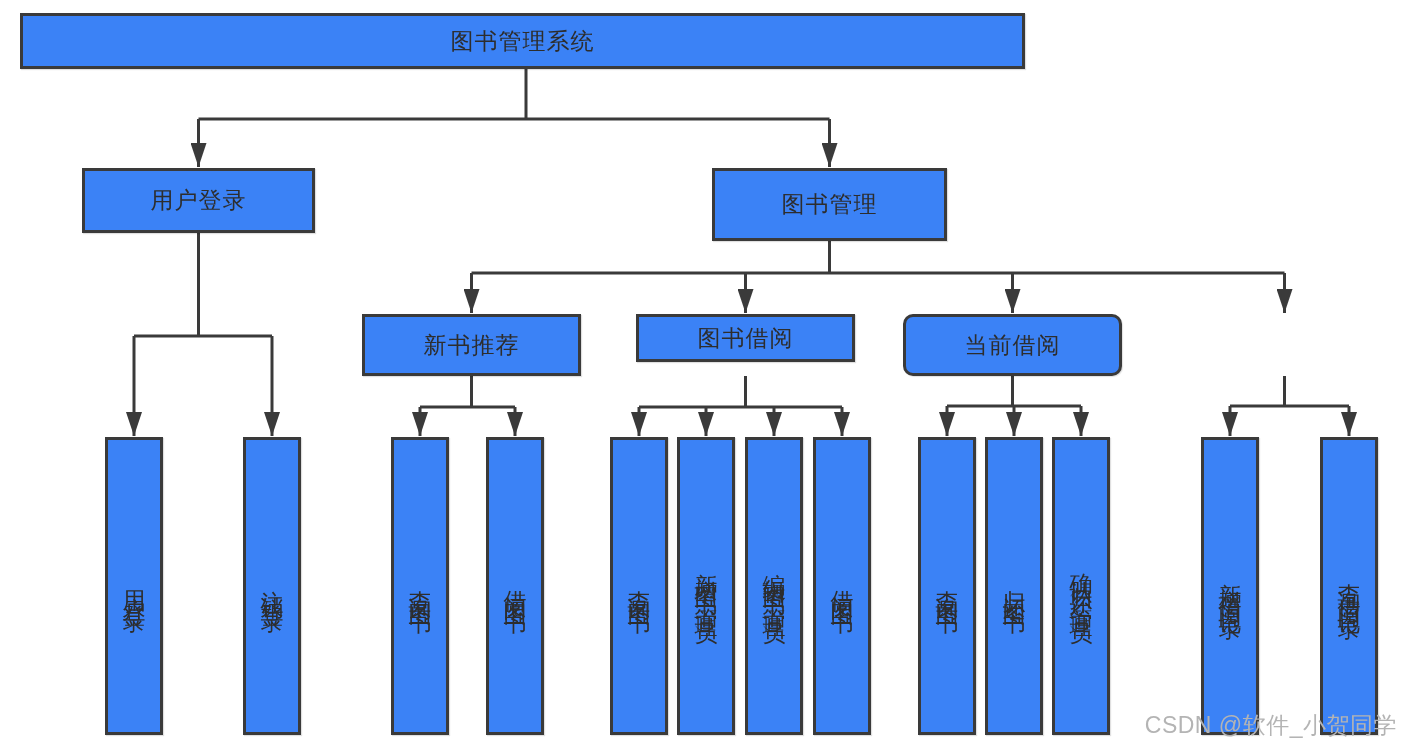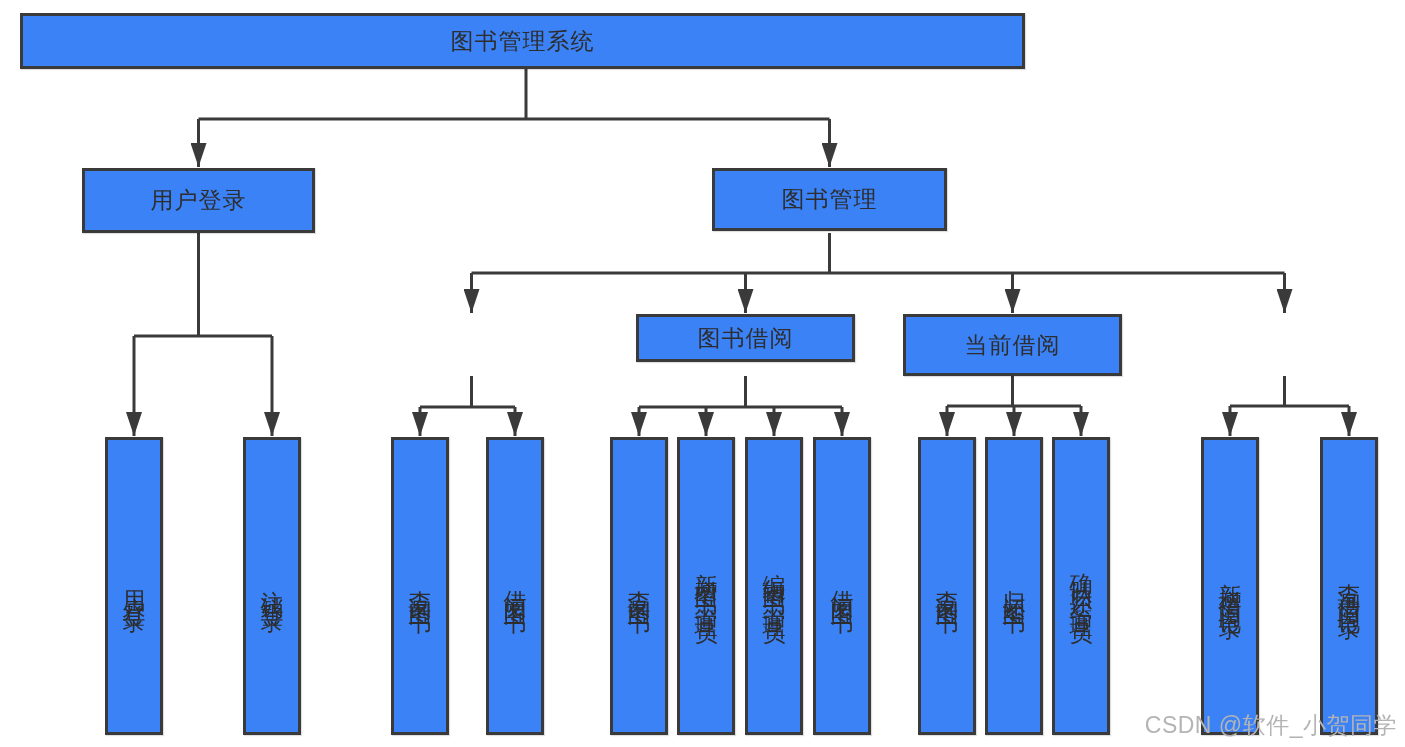--- a/index.html
+++ b/index.html
@@ -93,28 +93,31 @@
     </g>
   </svg>
 
   <div class="box h" style="left:20px;top:13px;width:1005px;height:56px;">
     <span>图书管理系统</span>
   </div>
 
   <div class="box h" style="left:82px;top:168px;width:233px;height:65px;">
     <span>用户登录</span>
   </div>
-  <div class="box h" style="left:712px;top:168px;width:235px;height:63px;">
+  <div class="box h" style="left:712px;top:168px;width:235px;height:73px;">
     <span>图书管理</span>
   </div>
 
+  <div class="box h" style="left:362px;top:314px;width:219px;height:62px;">
+    <span>新书推荐</span>
+  </div>
   <div class="box h" style="left:636px;top:314px;width:219px;height:48px;font-family:Liberation Serif, serif;">
     <span>图书借阅</span>
   </div>
-  <div class="box h" style="left:903px;top:314px;width:219px;height:62px;">
+  <div class="box h" style="left:903px;top:314px;width:219px;height:62px;border-radius:10px;">
     <span>当前借阅</span>
   </div>
 
   <div class="box v" style="left:105px;top:437px;width:58px;height:298px;">
     <span>用户登录</span>
   </div>
   <div class="box v" style="left:243px;top:437px;width:58px;height:298px;">
     <span>注销登录</span>
   </div>
 

